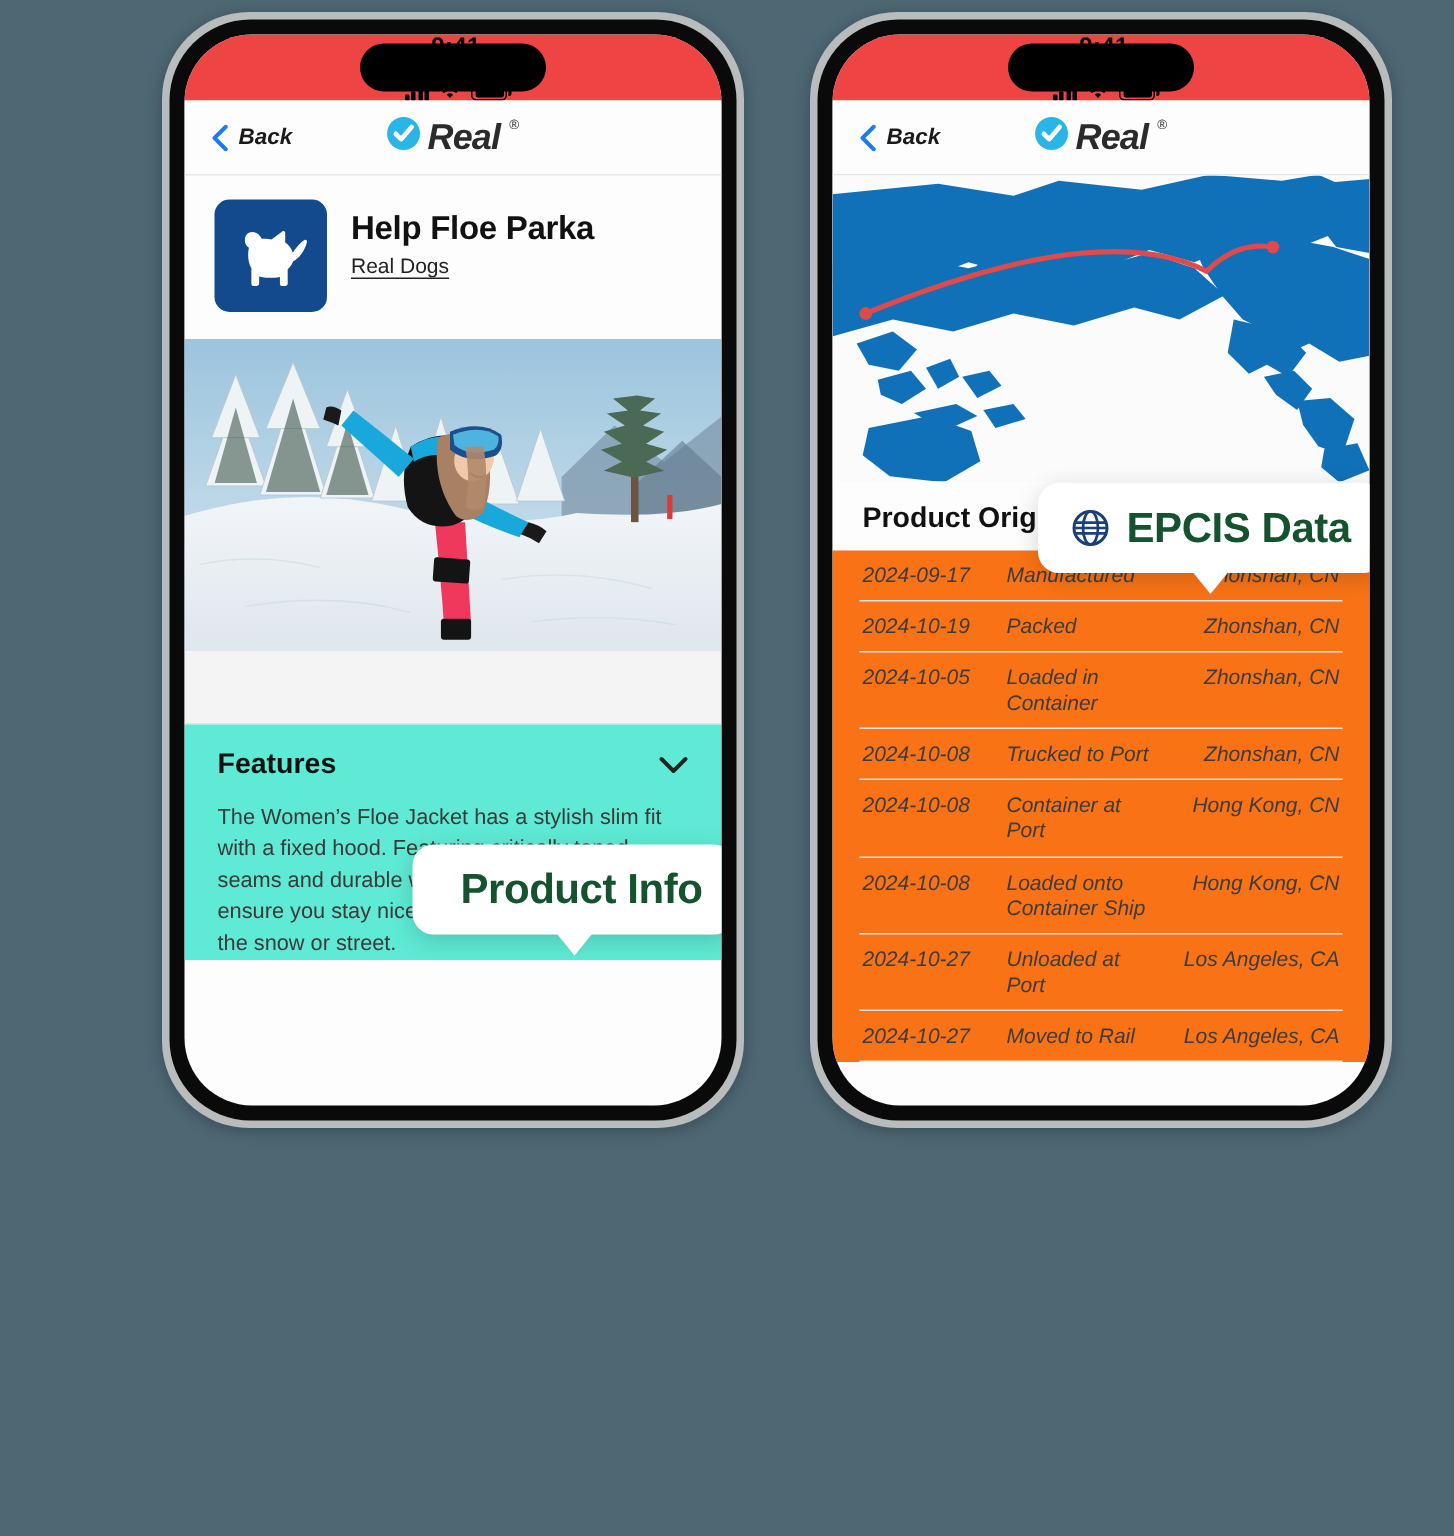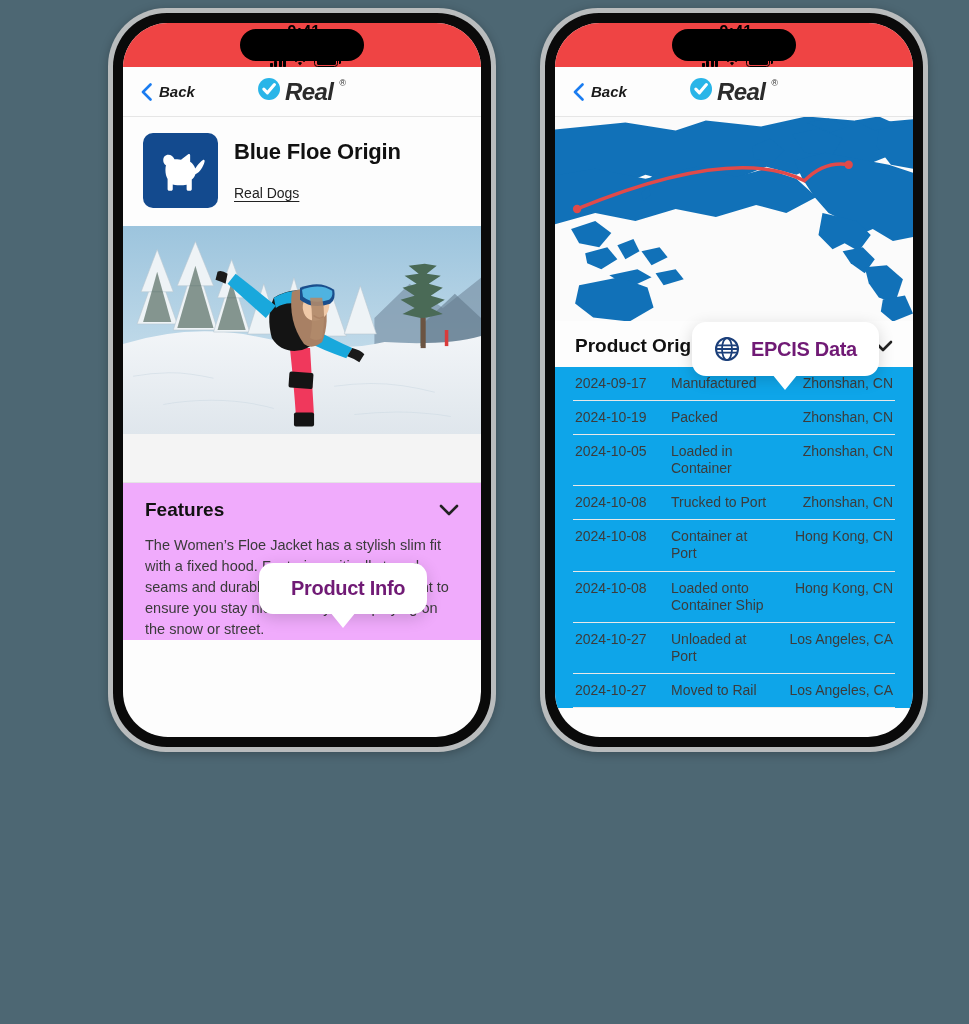--- a/index.html
+++ b/index.html
@@ -99,21 +99,21 @@
     display:flex; align-items:flex-start; gap:16px;
     padding:16px 20px 18px 20px; background:#fdfdfd;
   }
   .brand-tile {
     width:75px;height:75px;border-radius:10px;background:#134a8e;
     flex:none; display:flex; align-items:center; justify-content:center;
   }
   .prod-meta { padding-top:6px; }
   .prod-title { font-size:22px; font-weight:bold; color:#111; letter-spacing:-.2px; }
   .prod-sub {
-    font-size:14px; color:#222; margin-top:20px;
+    font-size:14px; color:#222; margin-top:4px;
     text-decoration:underline; text-underline-offset:2.5px; cursor:pointer;
     display:inline-block;
   }
 
   
   .hero { width:100%; height:208px; position:relative; overflow:hidden; background:#cfe2f0; }
   .hero svg { display:block; width:100%; height:100%; }
 
   
   .survey {
@@ -125,57 +125,57 @@
   .survey-btn {
     margin:20px auto 0; display:block;
     background:#12a08c; color:#fff;
     border:none; border-radius:30px;
     padding:14px 38px; font-size:16px; font-weight:bold;
     font-family:"Liberation Sans", sans-serif;
     cursor:pointer; letter-spacing:.2px;
   }
 
   
-  .features { padding:16px 22px 0; background:#f0abfc; }
+  .features { padding:16px 22px 0; background:#5eead4; }
   .feat-row { display:flex; align-items:center; justify-content:space-between; }
   .feat-title { font-size:19px; font-weight:bold; color:#111; }
   .feat-body {
     margin-top:14px; font-size:14.5px; line-height:1.45; color:#3a3a3a;
   }
 
   
   .callout {
     position:absolute; z-index:40;
     background:#fff; border-radius:14px;
     box-shadow:0 4px 16px rgba(0,0,0,.16);
     display:flex; align-items:center; gap:11px;
     padding:14px 22px;
   }
-  .callout .ctext { font-size:20px; font-weight:bold; color:#701a75; letter-spacing:-.3px; white-space:nowrap;text-align:right; }
+  .callout .ctext { font-size:28px; font-weight:bold; color:#14532d; letter-spacing:-.3px; white-space:nowrap;text-align:right; }
   .callout::after {
     content:""; position:absolute; bottom:-14px; left:50%;
     transform:translateX(-50%);
     border-left:13px solid transparent;
     border-right:13px solid transparent;
     border-top:16px solid #fff;
   }
-  .callout.product-info { left:136px; top:540px;padding-left:32px; }
+  .callout.product-info { left:152px; top:540px;padding-left:32px; }
   .callout.epcis { left:137px; top:299px; }
 
   
   .map { width:100%; height:204px; position:relative; background:#fdfdfd; overflow:hidden; }
   .map svg { display:block; width:100%; height:100%; }
 
   
   .origin-row {
     display:flex; align-items:center; justify-content:space-between;
     padding:14px 20px 10px 20px; background:#fdfdfd;
   }
   .origin-title { font-size:19px; font-weight:bold; color:#111; }
-  .epcis-table { padding:0 18px; background:#0ea5e9; }
+  .epcis-table { padding:0 18px; background:#f97316;font-style:italic; }
   .erow {
     display:flex; align-items:flex-start;
     padding:8px 2px 8px 2px;
     border-bottom:1px solid #e8e8e8;
     font-size:14px; color:#3c3c3c; line-height:1.22;
   }
   .erow:first-child{ border-top:none; }
   .ecol-date { width:96px; flex:none; }
   .ecol-evt  { flex:1; padding-right:6px; }
   .ecol-loc  { width:112px; flex:none; text-align:right; }
@@ -242,21 +242,21 @@
           </div>
         </div>
 
         <div class="prod-head">
           <div class="brand-tile">
             <svg width="58" height="58" viewBox="0 0 64 64">
               <path fill="#fff" d="M18 14c-3.4 0-5.6 2.5-5.6 6 0 2.6 1.2 4.6 3 5.6-.4 1.6-.6 3.4-.6 5.2 0 4 .9 7.4 2.4 9.9V52c0 1 .8 1.7 1.8 1.7h2.1c1 0 1.8-.8 1.8-1.7v-5.2c1.6.5 3.3.8 5.1.8h6.4c1.3 0 2.6-.2 3.8-.5V52c0 1 .8 1.7 1.8 1.7h2.1c1 0 1.8-.8 1.8-1.7V41.4c1.9-1.6 3.3-3.6 4-5.9 2.4-1 5.2-3.6 7.5-7.5 1.4-2.4 2.3-4.8 2.7-6.8.2-1.1-1-1.9-1.9-1.3-2 1.4-4.4 3.6-6.4 6.3-.8 1-1.5 2.1-2.1 3.1-.9-3.2-2.9-5.9-5.6-7.6V14.6c0-1.1-1.3-1.7-2.2-1L32 19.5c-1.3-.4-2.7-.6-4.1-.6h-3.1C23.6 16 21.1 14 18 14Z"></path>
             </svg>
           </div>
           <div class="prod-meta">
-            <div class="prod-title">Blue Floe Origin</div>
+            <div class="prod-title">Help Floe Parka</div>
             <a class="prod-sub">Real Dogs</a>
           </div>
         </div>
 
         <div class="hero">
           <svg viewBox="0 0 356 208" preserveAspectRatio="xMidYMid slice">
             <defs>
               <linearGradient id="sky" x1="0" y1="0" x2="0" y2="1">
                 <stop offset="0" stop-color="#9cc4dd"></stop>
                   <stop offset="1" stop-color="#d8e8f1"></stop>

